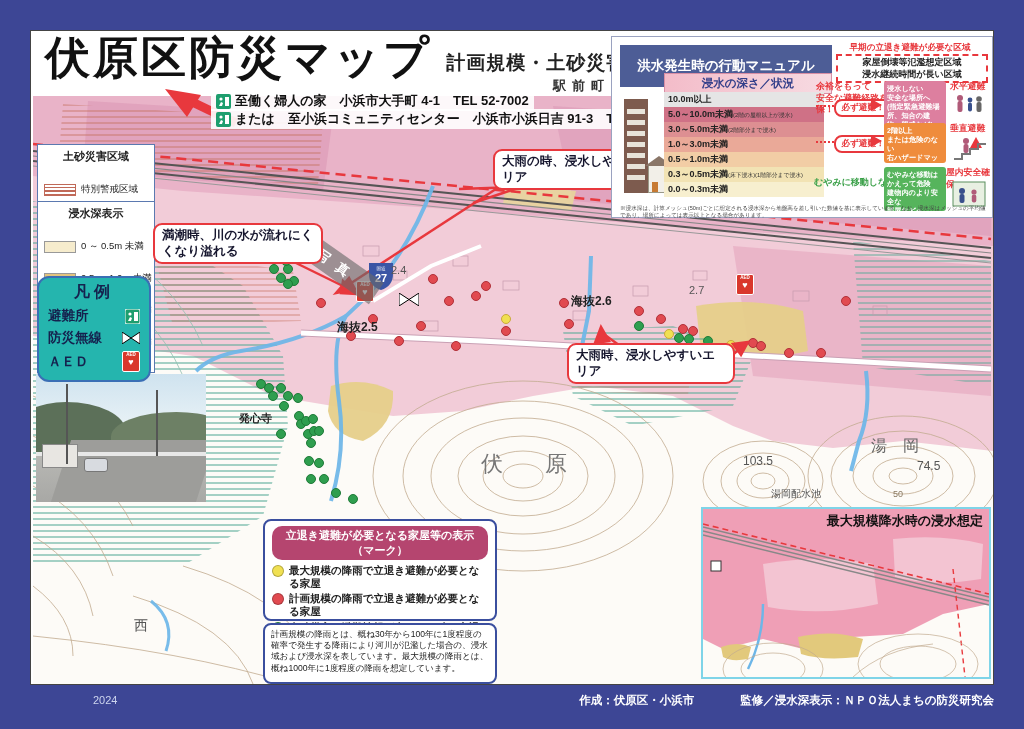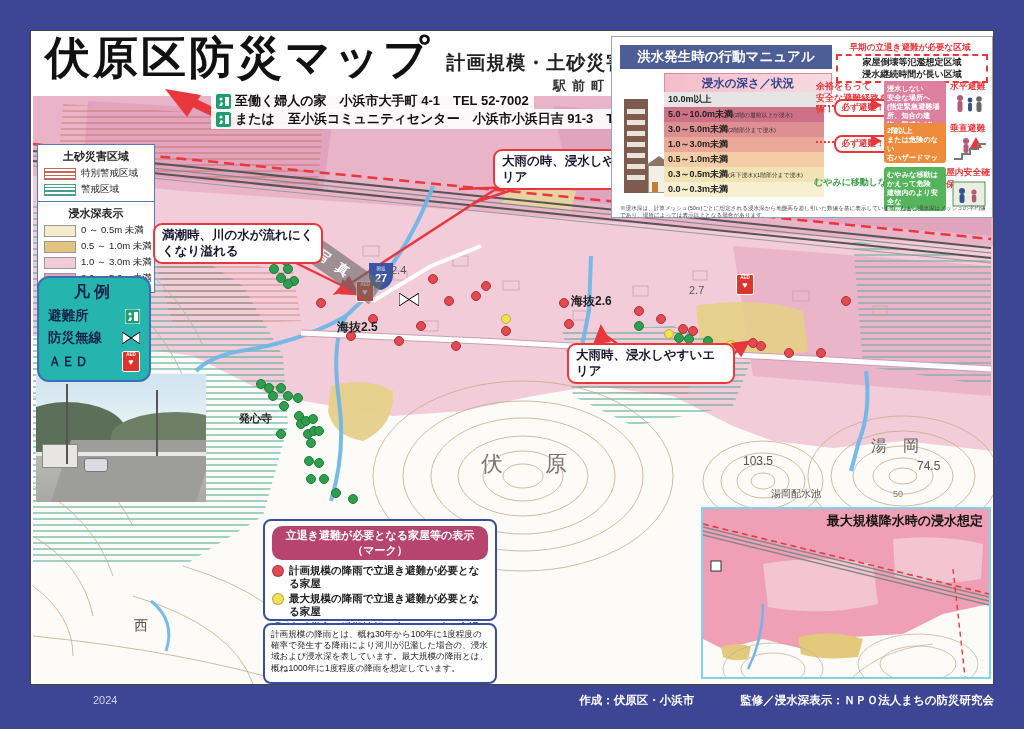--- a/index.html
+++ b/index.html
@@ -21,21 +21,21 @@
   .dot.green{background:#2f9e4f;border:1px solid #1f7a38;}
   
   .arrows-svg{left:0;top:0;width:964px;height:655px;z-index:3;pointer-events:none;}
   
   .dest{z-index:5;display:flex;align-items:center;gap:4px;background:rgba(255,255,255,.9);padding:1px 5px;font-size:13px;font-weight:bold;color:#111;white-space:nowrap;}
   
   .callout{z-index:5;background:#fff;border:2.5px solid #e8383d;border-radius:9px;padding:3px 7px;font-size:12.5px;font-weight:bold;color:#16162e;line-height:1.25;}
   
   .legend{z-index:5;background:#fff;border:1.5px solid #5b79b0;box-sizing:border-box;padding:4px 6px;}
   .legend-title{font-size:11px;font-weight:bold;color:#222;text-align:center;margin-bottom:3px;}
-  .legend-row{display:flex;align-items:center;gap:5px;margin:3px 0;}
+  .legend-row{display:flex;align-items:center;gap:5px;margin:19px 0;}
   .legend-label{font-size:9.5px;color:#222;white-space:nowrap;}
   .swatch{width:32px;height:12px;border:1px solid #999;box-sizing:border-box;flex:none;}
   .hatch-red{background:repeating-linear-gradient(180deg,#fff 0 2px,#c06958 2px 3.5px);border-color:#c06958;}
   .hatch-green{background:repeating-linear-gradient(180deg,#fff 0 2px,#4a9e8f 2px 3.5px);border-color:#4a9e8f;}
   
   .hanrei{z-index:5;background:#25b5ae;border:2.5px solid #3a6fb5;border-radius:12px;box-sizing:border-box;padding:4px 9px;}
   .hanrei-title{font-size:16px;font-weight:bold;color:#15224e;text-align:center;letter-spacing:4px;}
   .hanrei-row{display:flex;align-items:center;justify-content:space-between;margin:4px 0;font-size:13.5px;font-weight:bold;color:#15224e;}
   
   .photo{z-index:4;left:5px;top:343px;width:170px;height:128px;overflow:hidden;background:linear-gradient(180deg,#cfe3ef 0%,#e9f2f6 42%,#d8d8d4 43%,#b9b9b5 60%,#a8a8a5 100%);}
@@ -54,21 +54,21 @@
   .note-box{z-index:5;left:232px;top:592px;width:234px;height:61px;background:#fff;border:2px solid #3a4e9e;border-radius:8px;box-sizing:border-box;padding:4px 6px;font-size:8.6px;color:#222;line-height:1.3;}
   
   .max-panel{z-index:5;left:468px;top:476px;width:196px;height:172px;background:#fff;border:2.5px solid #e8383d;box-sizing:border-box;padding:4px 6px;}
   .max-title{color:#e8242d;font-size:12.5px;font-weight:bold;text-align:center;line-height:1.3;white-space:pre-line;}
   .max-body{margin-top:4px;font-size:9.6px;color:#111;line-height:1.32;white-space:pre-line;text-align:justify;}
   
   .minimap{z-index:5;left:670px;top:476px;width:290px;height:172px;border:2px solid #7fd4e8;box-sizing:border-box;background:#fff;overflow:hidden;}
   .minimap-title{position:absolute;right:6px;top:3px;font-size:13px;font-weight:bold;color:#111;z-index:2;}
   
   .manual{z-index:6;left:580px;top:5px;width:382px;height:182px;background:#fff;border:1px solid #9aa2c0;box-sizing:border-box;}
-  .manual-title{position:absolute;left:8px;top:8px;width:212px;background:#4d5d96;color:#fff;font-size:13.5px;font-weight:bold;text-align:center;padding:3px 0;}
+  .manual-title{position:absolute;left:8px;top:8px;width:212px;background:#4d5d96;color:#fff;font-size:13.5px;font-weight:bold;text-align:center;padding:12px 0;}
   .manual-sub{position:absolute;left:52px;top:36px;width:158px;background:linear-gradient(90deg,#f3bcc9,#f7dbe2);color:#333f8a;font-size:11.5px;font-weight:bold;text-align:center;padding:2px 4px;border:1px solid #d88fa5;}
   .depth-rows{position:absolute;left:52px;top:55px;width:160px;}
   .depth-row{padding:1px 4px;font-size:9px;font-weight:bold;color:#222;white-space:nowrap;overflow:hidden;}
   .depth-note{font-size:5.8px;font-weight:normal;color:#333;}
   .bld{position:absolute;left:12px;top:62px;width:24px;height:94px;background:#7d5b4e;}
   .bld .win{position:absolute;left:3px;top:4px;width:18px;height:80px;background:repeating-linear-gradient(180deg,#7d5b4e 0 6px,#e8e4da 6px 11px);}
   .house{position:absolute;left:36px;top:128px;width:20px;height:26px;background:#f2efe8;border:1px solid #998;}
   .house .roof{position:absolute;left:-4px;top:-10px;width:0;height:0;border-left:14px solid transparent;border-right:14px solid transparent;border-bottom:10px solid #8a7668;}
   .house .door{position:absolute;left:3px;bottom:0;width:6px;height:10px;background:#c77a33;}
   .manual-foot{position:absolute;left:8px;top:168px;width:368px;font-size:5.6px;color:#444;line-height:1.25;}
@@ -413,26 +413,26 @@
     <div class="abs mlabel thin" style="left:840px;top:405px;font-size:16px;letter-spacing:16px;color:#666;">湯岡</div>
     <div class="abs mlabel thin" style="left:886px;top:428px;font-size:12px;">74.5</div>
     <div class="abs mlabel thin" style="left:712px;top:423px;font-size:12px;">103.5</div>
     <div class="abs mlabel thin" style="left:740px;top:456px;font-size:10px;">湯岡配水池</div>
     <div class="abs mlabel thin" style="left:103px;top:586px;font-size:14px;">西</div>
     <div class="abs mlabel thin" style="left:862px;top:458px;font-size:9px;color:#8a7a62;">50</div>
 
     <div class="abs marks-box">
       <div class="marks-title">立退き避難が必要となる家屋等の表示（マーク）</div>
       <div class="marks-row">
+          <span class="mark-dot" style="background: rgb(240, 224, 82);"></span>
+          <span>最大規模の降雨で立退き避難が必要となる家屋</span>
+        </div>
+      <div class="marks-row">
           <span class="mark-dot" style="background: rgb(225, 74, 80);"></span>
           <span>計画規模の降雨で立退き避難が必要となる家屋</span>
-        </div>
-      <div class="marks-row">
-          <span class="mark-dot" style="background: rgb(240, 224, 82);"></span>
-          <span>最大規模の降雨で立退き避難が必要となる家屋</span>
         </div>
       <div class="marks-row">
           <span class="mark-dot" style="background: rgb(47, 158, 79);"></span>
           <span>土砂災害の避難情報が出された時に立退き避難が必要となる家屋</span>
         </div>
     </div>
     <div class="abs note-box">計画規模の降雨とは、概ね30年から100年に1度程度の確率で発生する降雨により河川が氾濫した場合の、浸水域および浸水深を表しています。最大規模の降雨とは、概ね1000年に1度程度の降雨を想定しています。</div>
 
 
     <div class="abs minimap">

